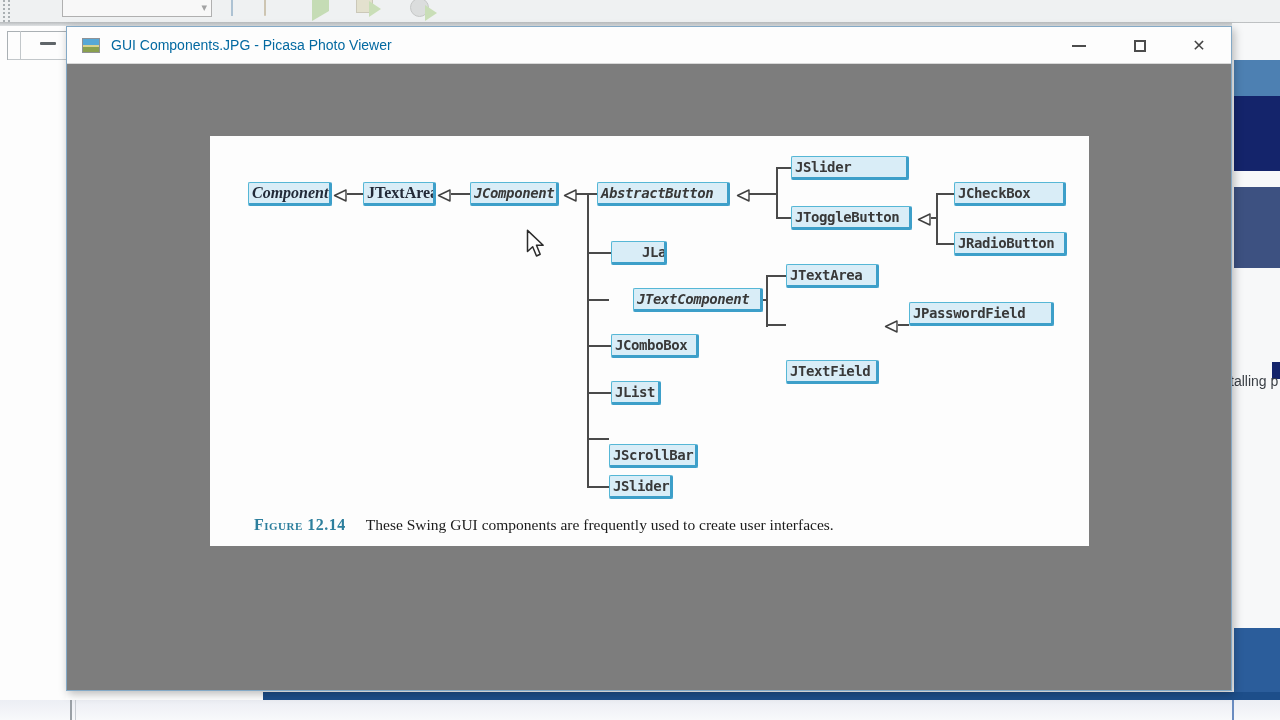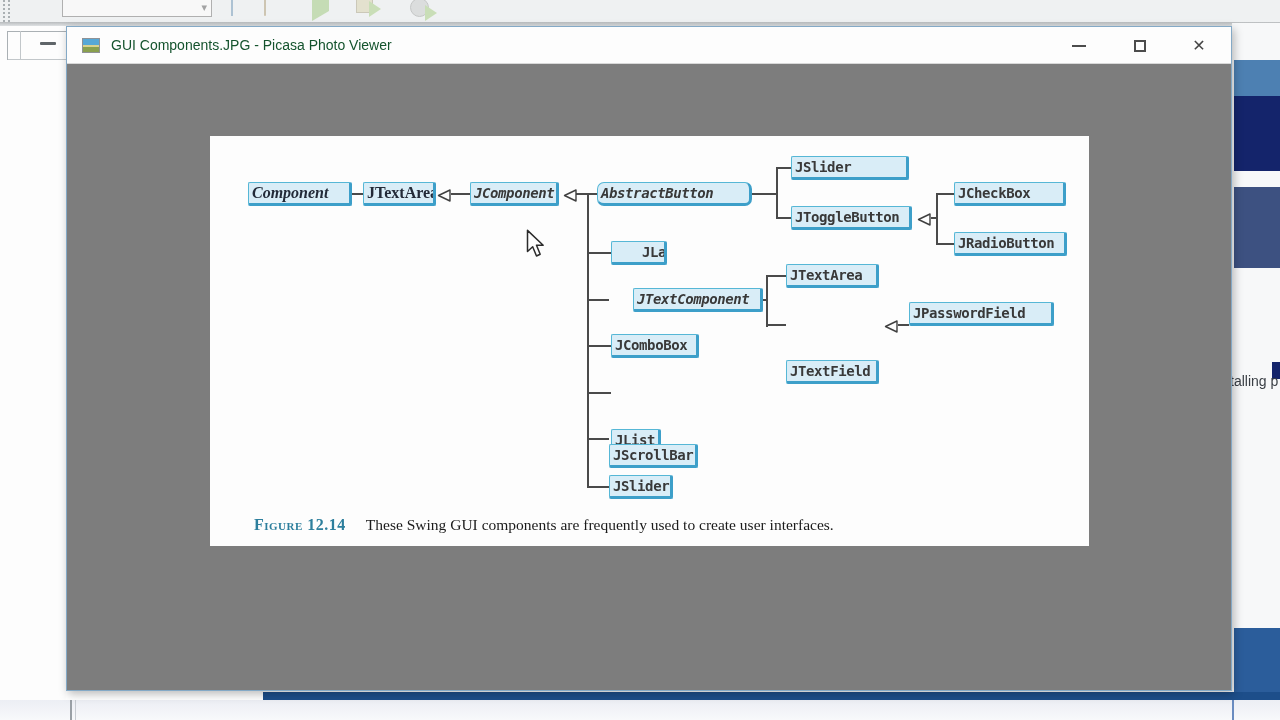--- a/index.html
+++ b/index.html
@@ -48,21 +48,21 @@
   .bg-bottom-area .v2 { position:absolute; left:75px; top:0; width:1px; height:20px; background:#c8ccd2; }
   .bg-bottom-area .v3 { position:absolute; left:1232px; top:0; width:2px; height:20px; background:#6a8cc0; }
 
   
   .pwindow { position:absolute; left:66px; top:26px; width:1166px; height:665px;
              border:1px solid #84a9c6; background:#7d7d7d; box-shadow:2px 3px 9px rgba(0,0,0,.28); }
   .titlebar { position:absolute; left:0; top:0; width:100%; height:37px; background:#fdfdfd;
               border-bottom:1px solid #d8d8d8; }
   .app-icon { position:absolute; left:15px; top:11px; width:18px; height:15px; border:1px solid #8f9296;
               background:linear-gradient(#57a8d6 0 45%, #d9d28e 45% 65%, #8aa04e 65% 100%); }
-  .title-text { position:absolute; left:44px; top:10px; font-size:14px; color:#14532d; white-space:nowrap; }
+  .title-text { position:absolute; left:44px; top:10px; font-size:14px; color:#0369a1; white-space:nowrap; }
   .win-btn { position:absolute; top:4px; width:34px; height:30px; display:flex; align-items:center; justify-content:center; }
   .btn-min  { left:995px; }  .btn-max { left:1056px; }  .btn-close { left:1115px; }
   .glyph-min { width:14px; height:2px; background:#4c4c4c; }
   .glyph-max { width:12px; height:12px; border:2px solid #4c4c4c; }
   .glyph-close { font-size:16px; color:#454545; line-height:1; }
 
   .photo { position:absolute; left:143px; top:109px; width:879px; height:410px; background:#fdfdfd; }
 
   
   #diagram { position:absolute; left:0; top:0; width:879px; height:410px; }
@@ -183,35 +183,35 @@
             </svg></div>
           <div class="dg-arrow" style="left: 707px; top: 76px;"><svg viewBox="0 0 14 13" width="14" height="13">
               <path d="M13,1 L1.5,6.5 L13,12 Z" fill="#fdfdfd" stroke="#3f3f3f" stroke-width="1.4" stroke-linejoin="round"></path>
             </svg></div>
           <div class="dg-arrow" style="left: 534px; top: 158px;"><svg viewBox="0 0 14 13" width="14" height="13">
               <path d="M13,1 L1.5,6.5 L13,12 Z" fill="#fdfdfd" stroke="#3f3f3f" stroke-width="1.4" stroke-linejoin="round"></path>
             </svg></div>
           <div class="dg-arrow" style="left: 674px; top: 183px;"><svg viewBox="0 0 14 13" width="14" height="13">
               <path d="M13,1 L1.5,6.5 L13,12 Z" fill="#fdfdfd" stroke="#3f3f3f" stroke-width="1.4" stroke-linejoin="round"></path>
             </svg></div>
-          <div class="dg-node serif italic" style="left: 38px; top: 46px; width: 104px;">Component</div>
+          <div class="dg-node serif italic" style="left: 38px; top: 46px; width: 84px;">Component</div>
           <div class="dg-node serif" style="left: 153px; top: 46px; width: 73px;">JTextArea</div>
           <div class="dg-node italic" style="left: 260px; top: 46px; width: 89px;">JComponent</div>
-          <div class="dg-node italic" style="left: 387px; top: 46px; width: 155px; border-radius: 7px;">AbstractButton</div>
+          <div class="dg-node italic" style="left: 387px; top: 46px; width: 133px;">AbstractButton</div>
           <div class="dg-node" style="left: 581px; top: 20px; width: 118px;">JSlider</div>
           <div class="dg-node" style="left: 581px; top: 70px; width: 121px;">JToggleButton</div>
           <div class="dg-node" style="left: 744px; top: 46px; width: 112px;">JCheckBox</div>
           <div class="dg-node" style="left: 744px; top: 96px; width: 113px;">JRadioButton</div>
           <div class="dg-node" style="left: 401px; top: 105px; width: 56px; padding-left: 30px;">JLabel</div>
           <div class="dg-node italic" style="left: 399px; top: 152px; width: 130px; margin-left: 24px;">JTextComponent</div>
           <div class="dg-node" style="left: 576px; top: 128px; width: 93px;">JTextArea</div>
           <div class="dg-node" style="left: 576px; top: 177px; width: 93px; margin-top: 47px;">JTextField</div>
           <div class="dg-node" style="left: 699px; top: 166px; width: 145px;">JPasswordField</div>
           <div class="dg-node" style="left: 401px; top: 198px; width: 88px;">JComboBox</div>
-          <div class="dg-node" style="left: 401px; top: 245px; width: 50px; margin-top: 48px;">JList</div>
+          <div class="dg-node" style="left: 401px; top: 245px; width: 50px;">JList</div>
           <div class="dg-node" style="left: 399px; top: 291px; width: 89px; margin-top: 17px;">JScrollBar</div>
           <div class="dg-node" style="left: 399px; top: 339px; width: 64px;">JSlider</div>
         </div>
       <div class="caption">
         <span class="label">Figure 12.14</span><span class="text">These Swing GUI components are frequently used to create user interfaces.</span>
       </div>
     </div>
   </div>
 
   <svg class="cursor" viewBox="0 0 14 22">

